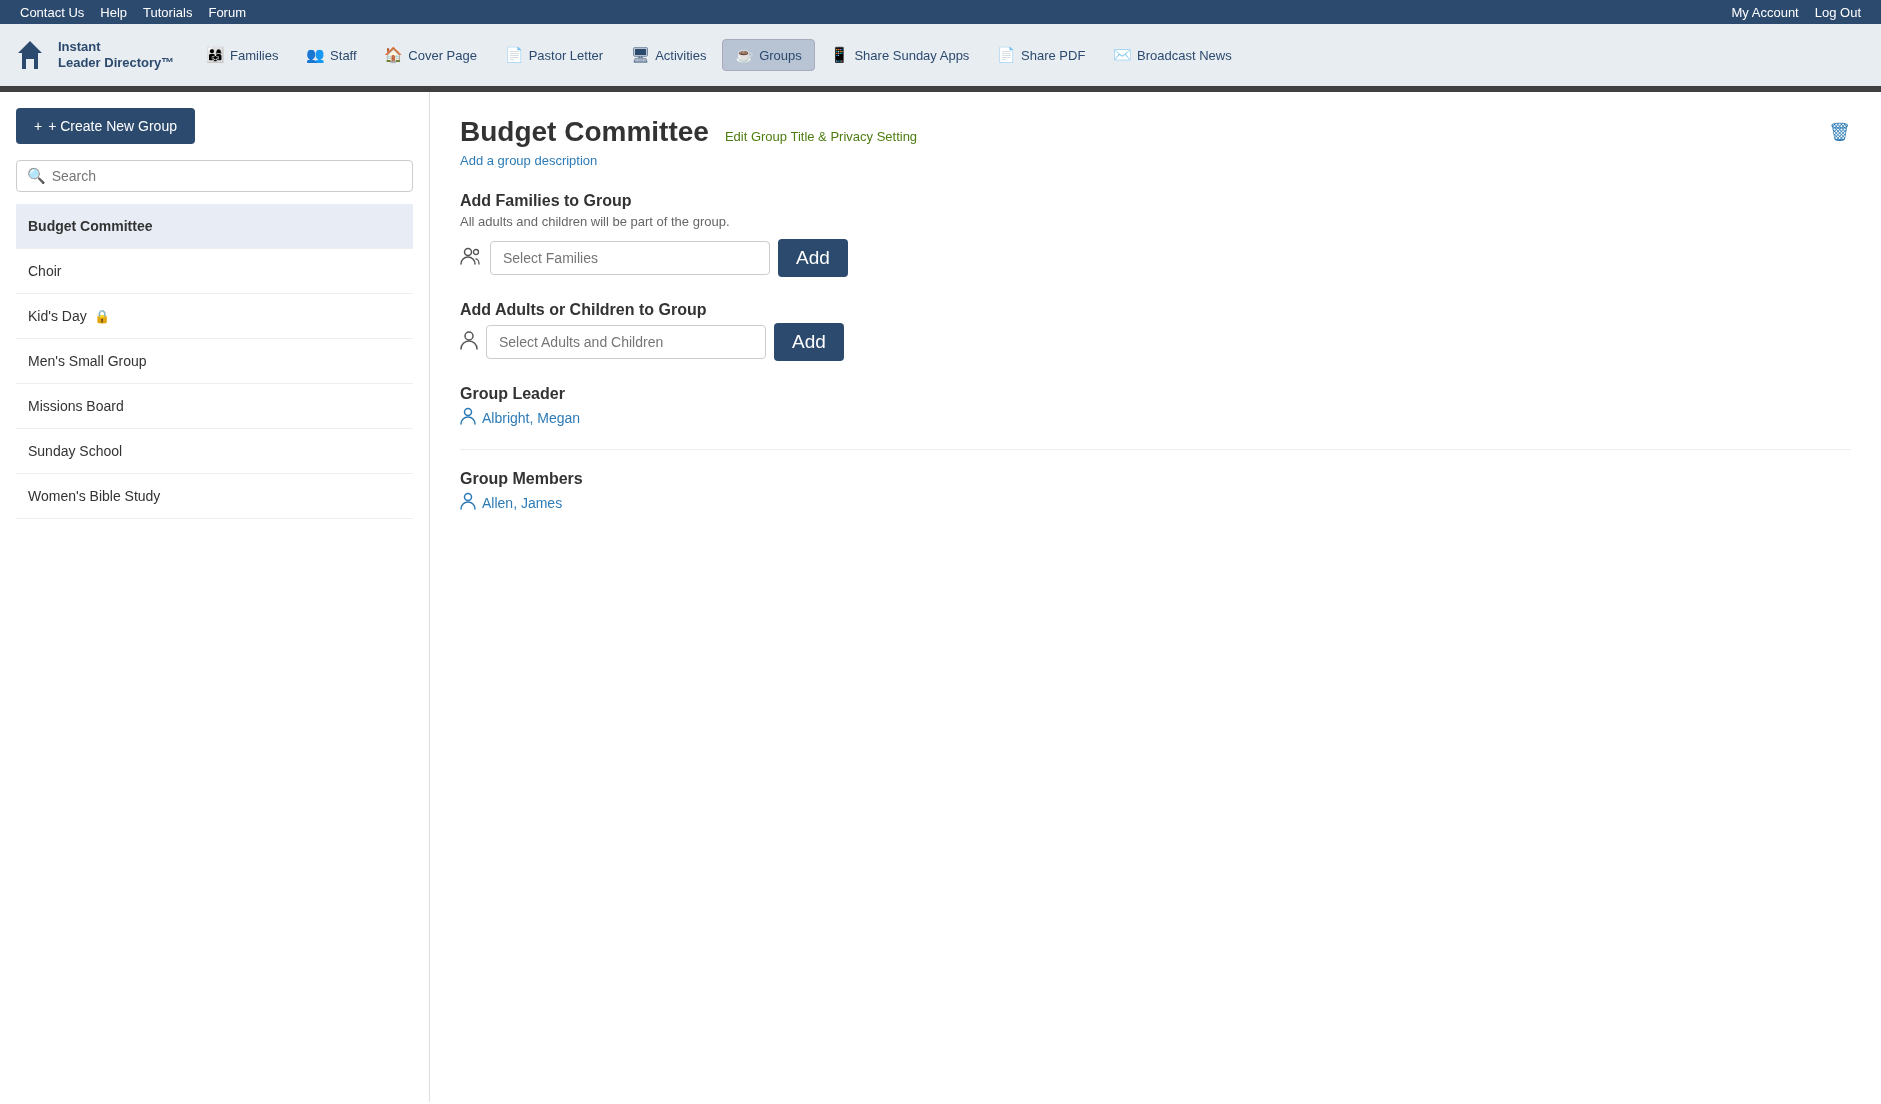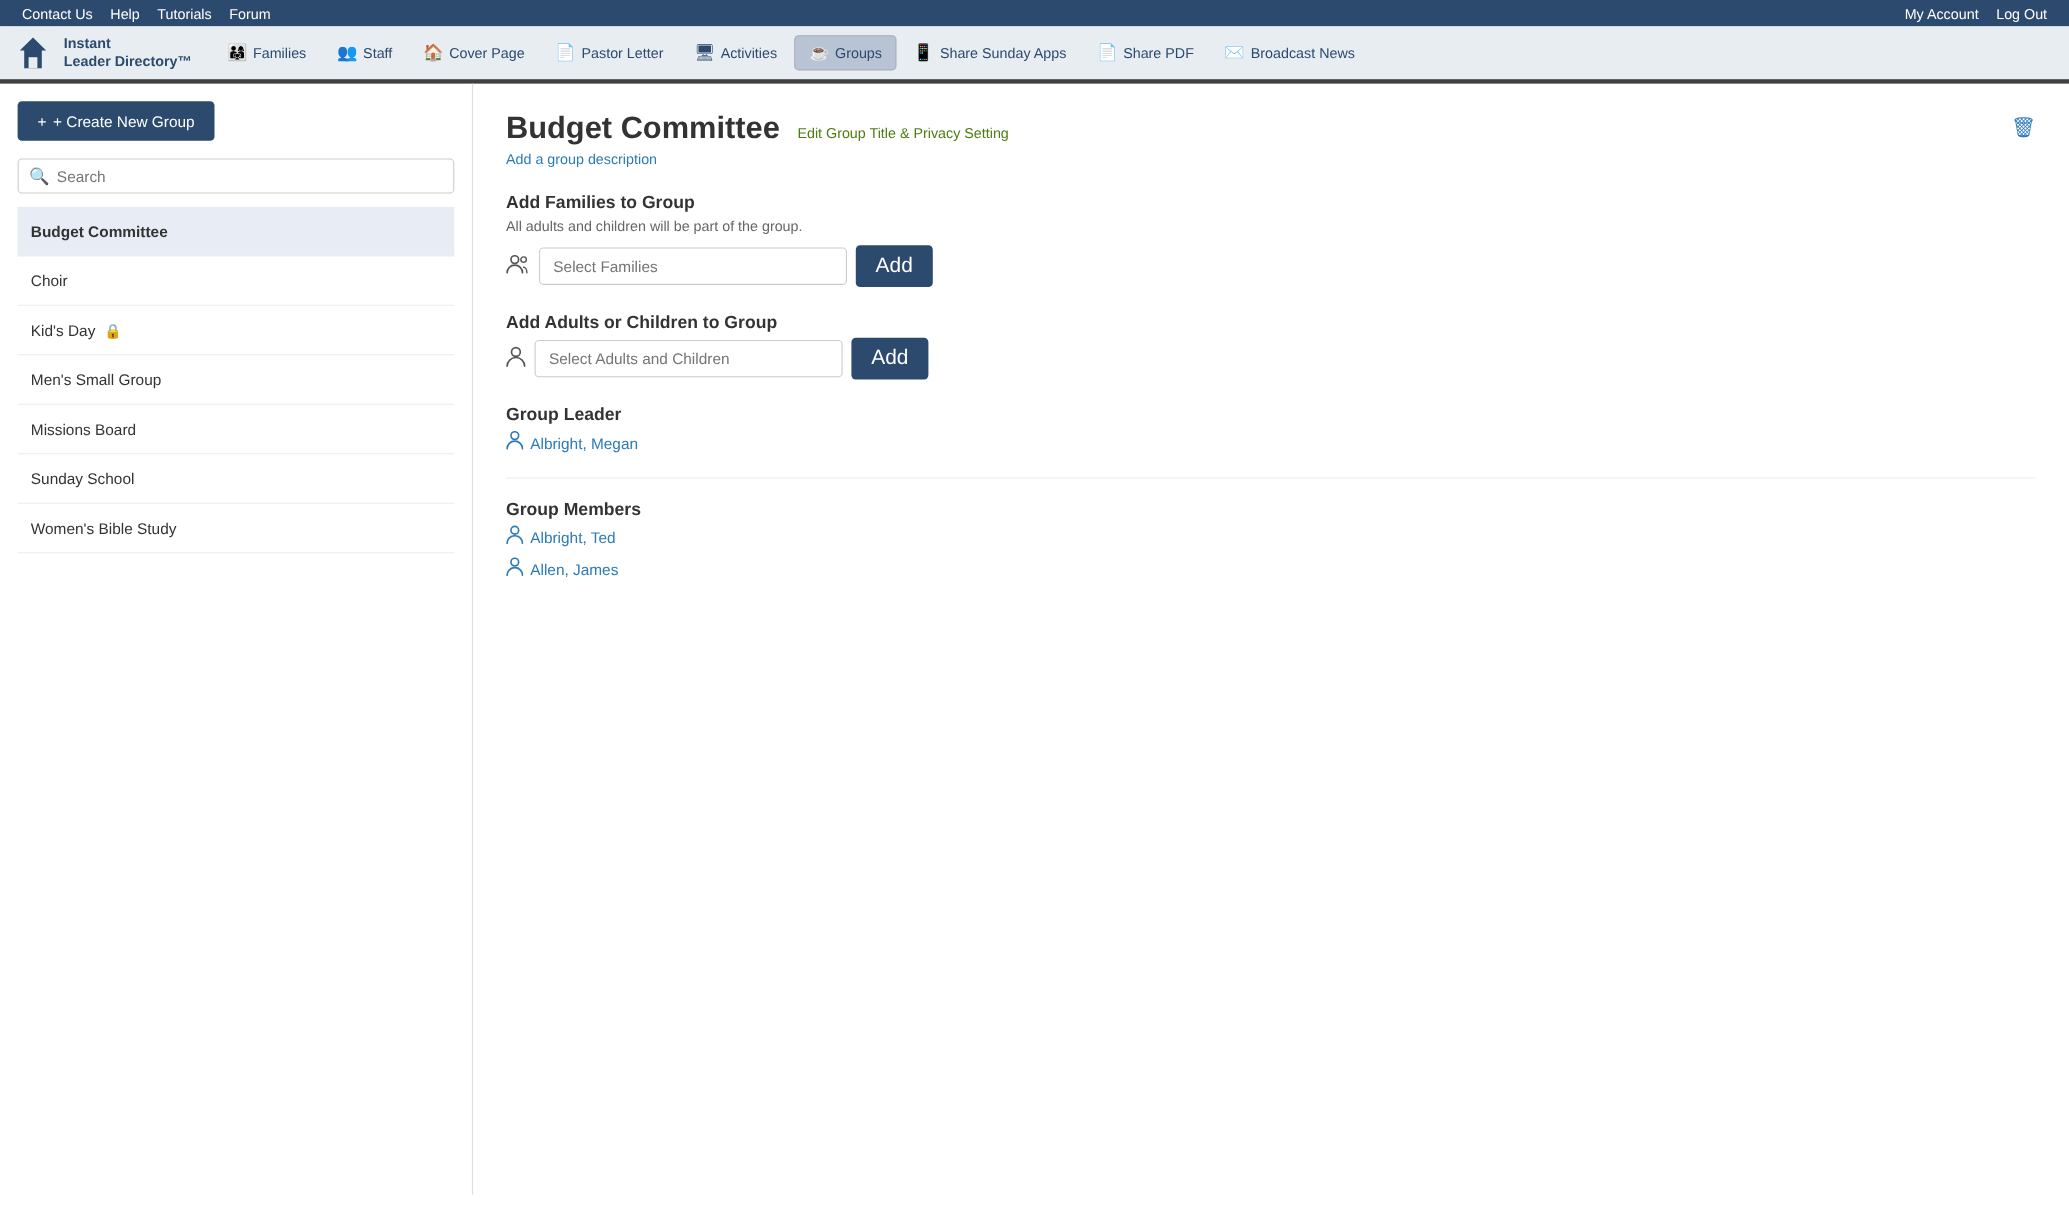--- a/index.html
+++ b/index.html
@@ -16,25 +16,25 @@
       height: 24px;
       font-size: 13px;
     }
     .top-bar-left { display: flex; gap: 16px; }
     .top-bar-right { display: flex; gap: 16px; }
     .top-bar a { color: #fff; text-decoration: none; cursor: pointer; }
 
     
     .main-nav {
       background: #e8edf2;
-      border-bottom: 4px solid #404040;
+      border-bottom: 6px solid #404040;
       display: flex;
       align-items: center;
       padding: 0 10px;
-      height: 52px;
+      height: 68px;
     }
     .logo {
       display: flex;
       align-items: center;
       margin-right: 20px;
     }
     .logo-icon {
       width: 40px;
       height: 40px;
       margin-right: 8px;
@@ -394,27 +394,18 @@
     
     <div class="group-members-section">
       <div class="section-title">Group Members</div>
       <div class="member-link">
         <span class="member-icon">
           <svg width="16" height="18" viewBox="0 0 16 18" fill="none" xmlns="http://www.w3.org/2000/svg">
             <circle cx="8" cy="5" r="3.5" stroke="#2c7bb6" stroke-width="1.5"></circle>
             <path d="M1 17c0-3.866 3.134-7 7-7s7 3.134 7 7" stroke="#2c7bb6" stroke-width="1.5" stroke-linecap="round"></path>
           </svg>
         </span>
-        <span style="color:#2c7bb6">Albright, Ted</span>
-      </div>
-      <div class="member-link">
-        <span class="member-icon">
-          <svg width="16" height="18" viewBox="0 0 16 18" fill="none" xmlns="http://www.w3.org/2000/svg">
-            <circle cx="8" cy="5" r="3.5" stroke="#2c7bb6" stroke-width="1.5"></circle>
-            <path d="M1 17c0-3.866 3.134-7 7-7s7 3.134 7 7" stroke="#2c7bb6" stroke-width="1.5" stroke-linecap="round"></path>
-          </svg>
-        </span>
         <span style="color:#2c7bb6">Allen, James</span>
       </div>
     </div>
 
   </div>
 </div>
 
 </body></html>

